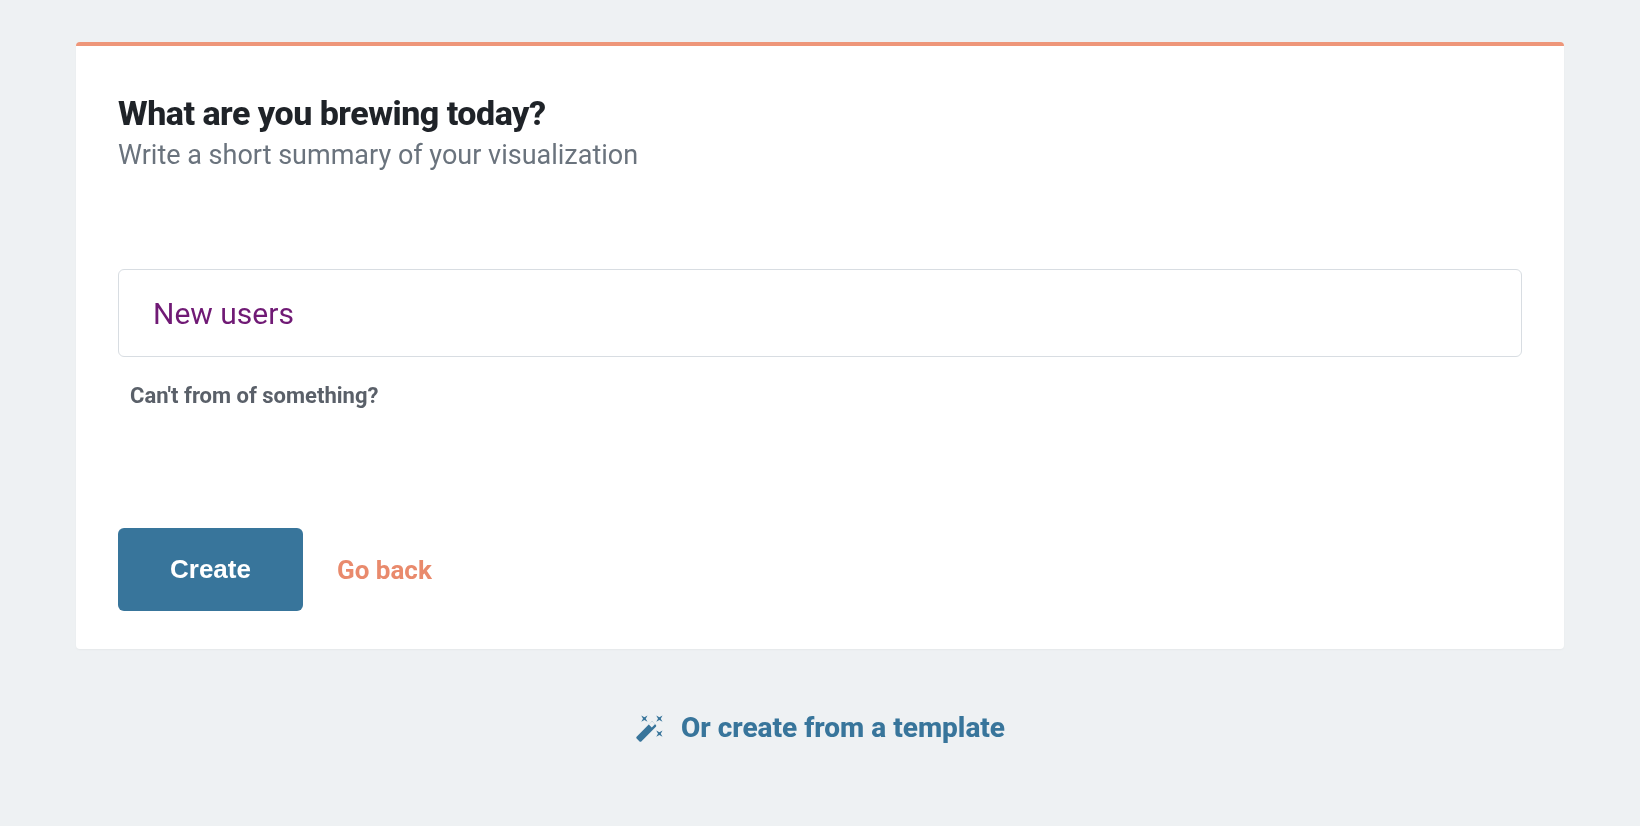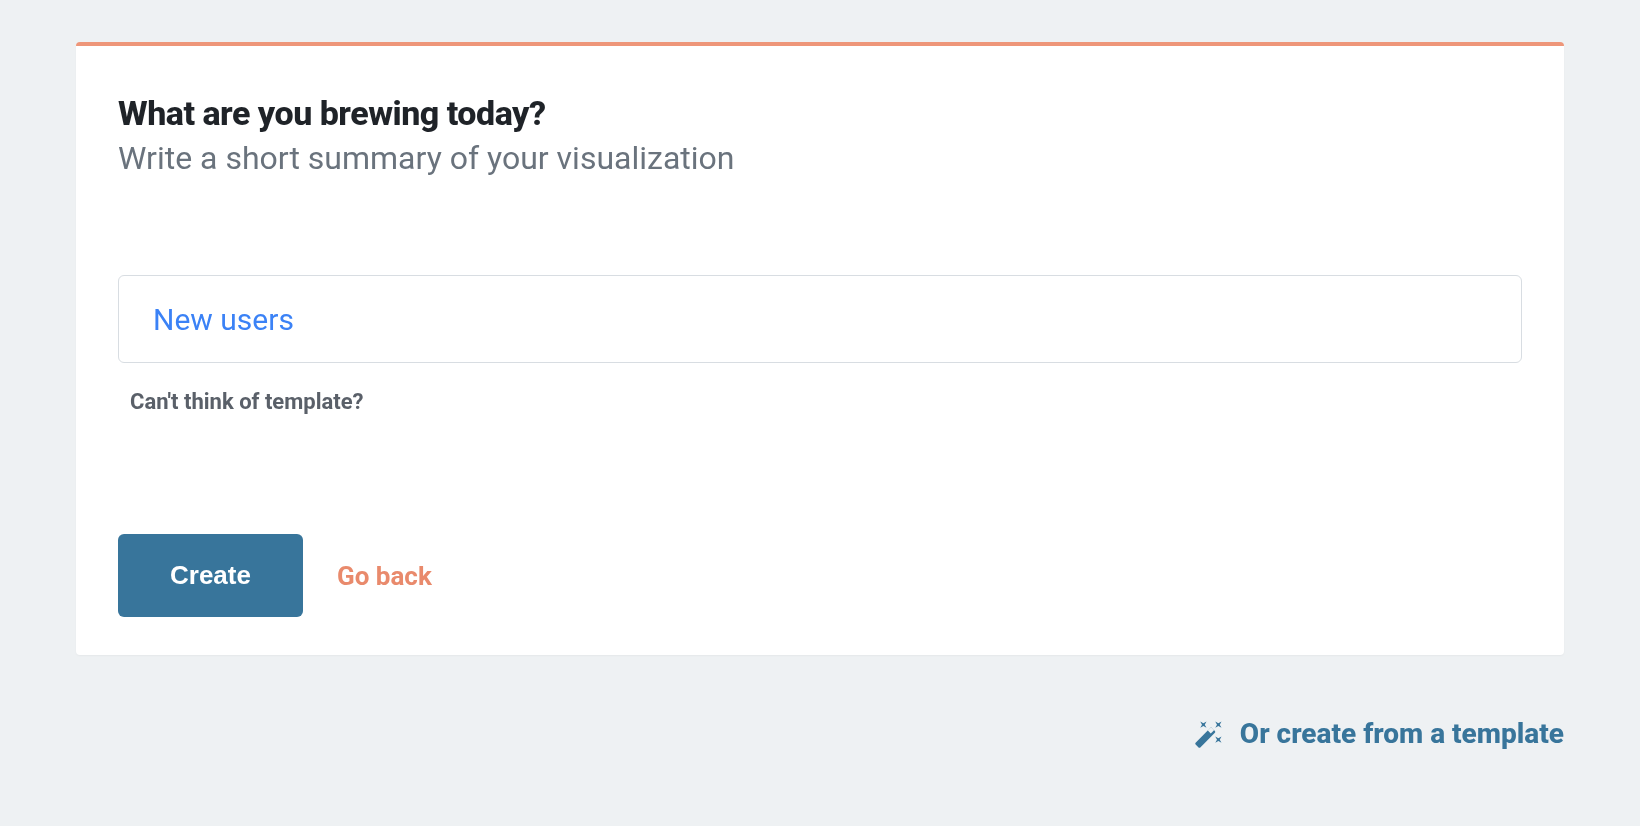--- a/index.html
+++ b/index.html
@@ -22,36 +22,36 @@
       box-shadow: 0 1px 2px rgba(0,0,0,0.04);
     }
     .title {
       font-size: 34px;
       font-weight: 800;
       color: #1f2328;
       letter-spacing: -0.5px;
       line-height: 1.15;
     }
     .subtitle {
-      font-size: 32px;
+      font-size: 27px;
       font-weight: 400;
       color: #6a737d;
       margin-top: 6px;
     }
     .input-wrap {
       margin-top: 98px;
     }
     .text-input {
       width: 100%;
       height: 88px;
       border: 1px solid #d8dde2;
       border-radius: 6px;
       font-size: 30px;
       padding: 0 34px;
-      color: #3b82f6;
+      color: #701a75;
       outline: none;
       font-family: inherit;
       background: #fff;
     }
     .hint {
       font-size: 22px;
       font-weight: 700;
       color: #5a6069;
       margin-top: 26px;
       padding-left: 12px;
@@ -79,21 +79,21 @@
       color: #e98a6c;
       font-size: 26px;
       font-weight: 700;
       cursor: pointer;
       font-family: inherit;
       text-align: center;
     }
     .template-link-row {
       display: flex;
       align-items: center;
-      justify-content: flex-end;
+      justify-content: center;
       margin-top: 62px;
       gap: 16px;
     }
     .template-link {
       color: #38759b;
       font-size: 28px;
       font-weight: 800;
       cursor: pointer;
       text-decoration: none;
     }
@@ -106,21 +106,21 @@
 <body>
 
 <div class="card">
   <h1 class="title">What are you brewing today?</h1>
   <p class="subtitle">Write a short summary of your visualization</p>
 
   <div class="input-wrap">
     <input type="text" class="text-input" value="New users" style="">
   </div>
 
-  <p class="hint">Can't think of template?</p>
+  <p class="hint">Can't from of something?</p>
 
   <div class="actions">
     <button class="btn-primary">Create</button>
     <button class="btn-link">Go back</button>
   </div>
 </div>
 
 <div class="template-link-row">
   <span class="wand-icon">
     <svg width="30" height="30" viewBox="0 0 24 24" fill="currentColor">

